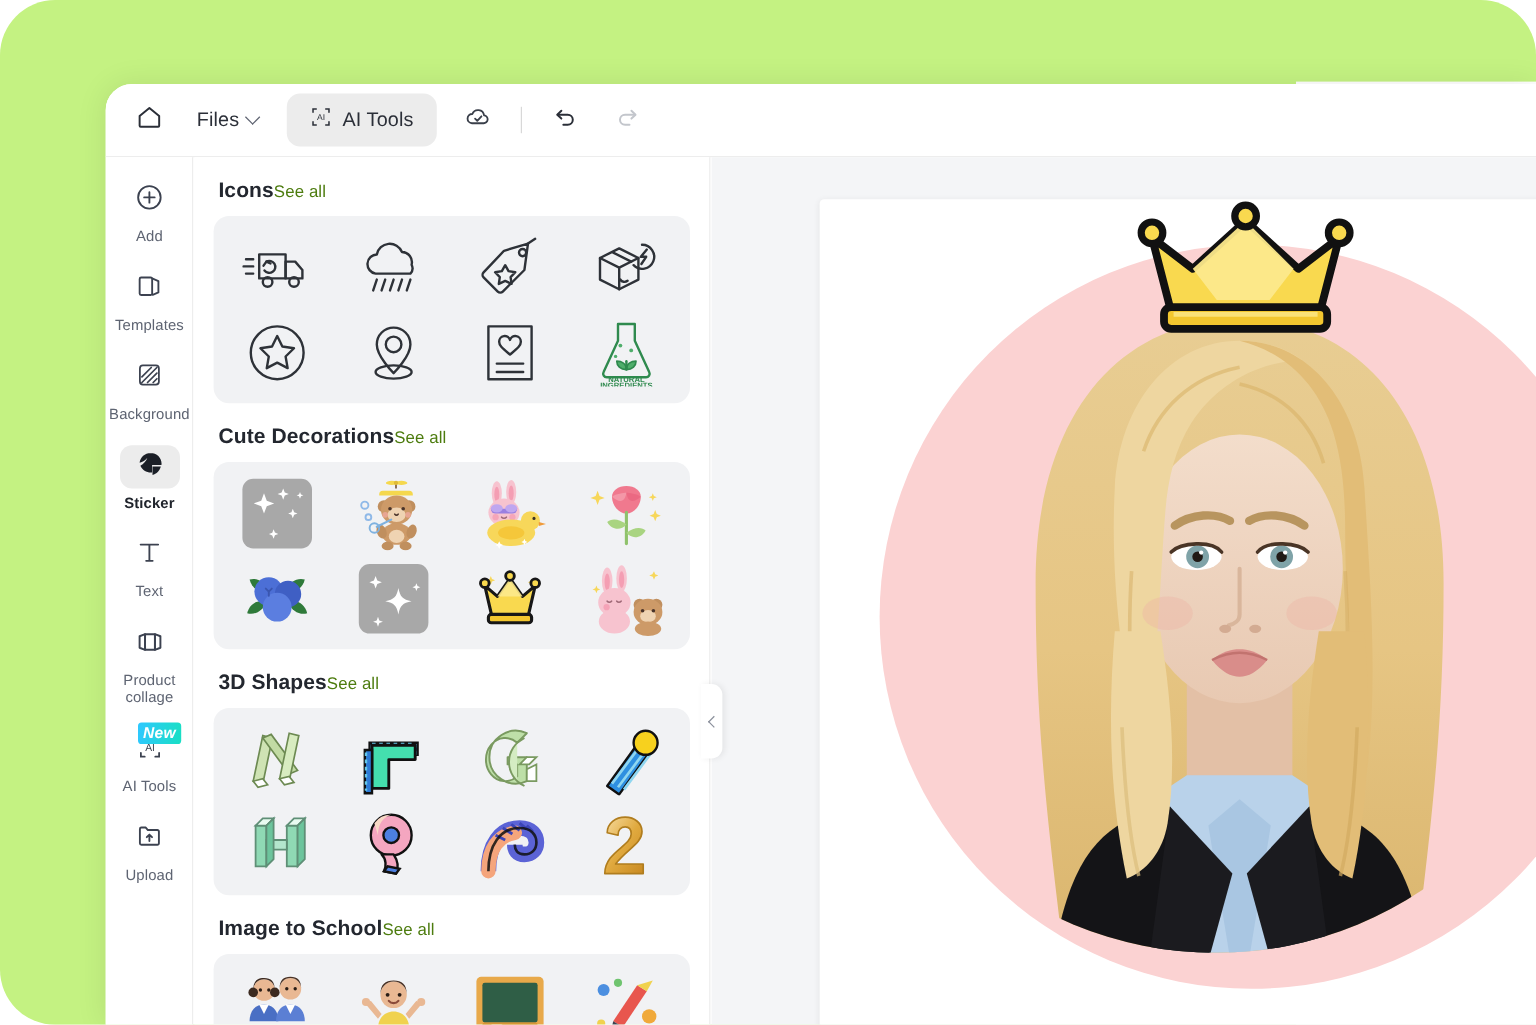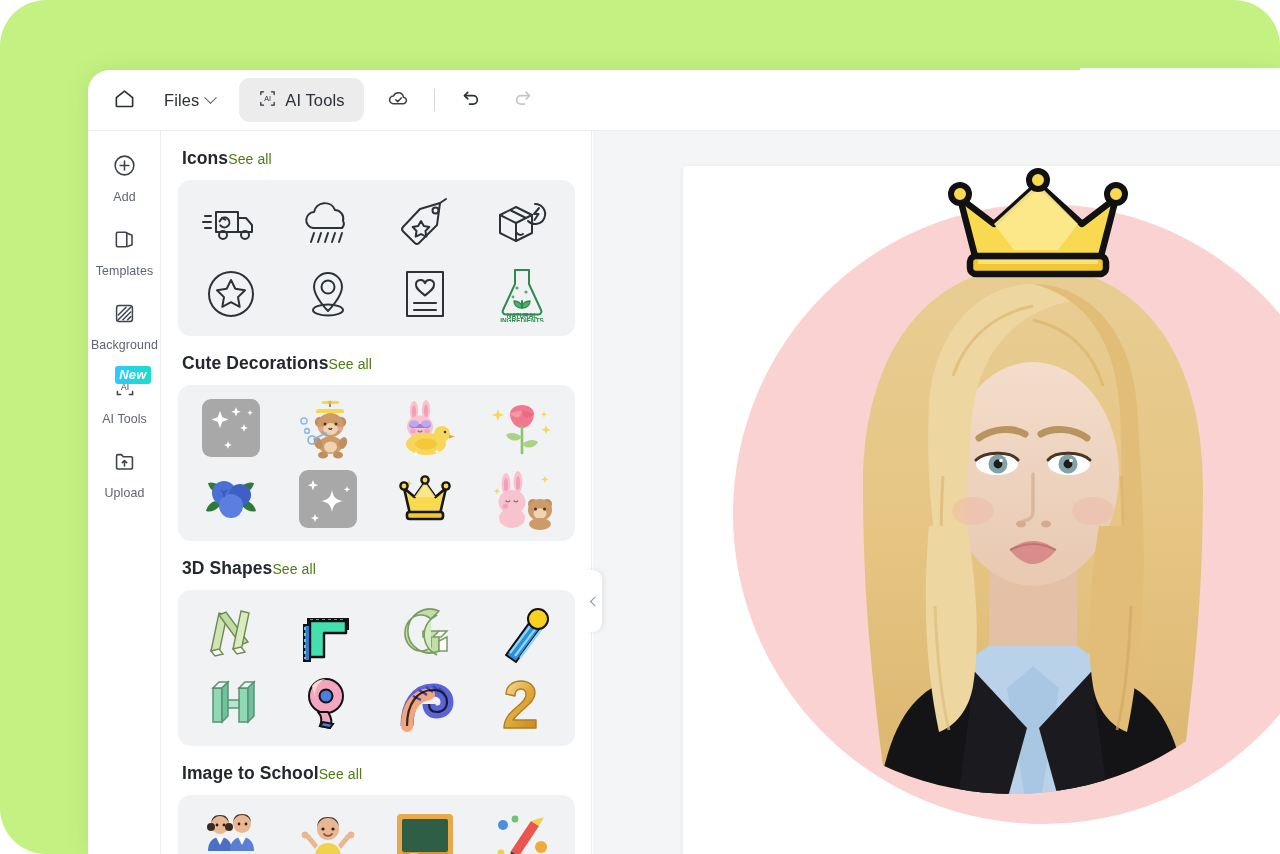--- a/index.html
+++ b/index.html
@@ -251,22 +251,55 @@
             <svg width="25" height="25" viewBox="0 0 24 24" fill="none" stroke="#3c4250" stroke-width="1.4" stroke-linecap="round">
               <rect x="4.4" y="4.4" width="15.2" height="15.2" rx="2.4"></rect>
               <path d="M6 13.5 13.5 6M6 18 18 6M10.5 18 18 10.5M15 18l3-3"></path>
             </svg>
           </span>
         </div>
         <div class="rail-label">Background</div>
       </div>
 
 
-
-
+      <div class="rail-item active">
+        <div class="rail-ico-wrap">
+          <span>
+            <svg width="26" height="26" viewBox="0 0 24 24" fill="#1b1f27">
+              <path d="M12.4 3.2c-4.3 0-7.9 3.3-8.4 7.6 2.3-.6 4.5-2 6-3.9-1 2.6-2.9 4.8-5.4 6.1 1.4 3.1 4.5 5.2 8.1 5.2.3 0 .6 0 .9-.05V12.4h7.2c.06-.35.09-.72.09-1.1 0-4.5-3.7-8.1-8.5-8.1z"></path>
+              <path d="M13.9 13.7v6.5c3.1-.7 5.6-3.2 6.4-6.5z"></path>
+            </svg>
+          </span>
+        </div>
+        <div class="rail-label">Sticker</div>
+      </div>
+
+      <div class="rail-item">
+        <div class="rail-ico-wrap">
+          <span>
+            <svg width="25" height="25" viewBox="0 0 24 24" fill="none" stroke="#3c4250" stroke-width="1.5" stroke-linecap="round">
+              <path d="M5 5.6h14M12 5.6v13M9.4 18.6h5.2"></path>
+            </svg>
+          </span>
+        </div>
+        <div class="rail-label">Text</div>
+      </div>
+
+      <div class="rail-item">
+        <div class="rail-ico-wrap">
+          <span>
+            <svg width="26" height="26" viewBox="0 0 24 24" fill="none" stroke="#3c4250" stroke-width="1.5" stroke-linejoin="round">
+              <path d="M4 7.6 8.2 6v12L4 16.4z"></path>
+              <path d="M8.2 6h7.6v12H8.2z"></path>
+              <path d="M15.8 6 20 7.6v8.8L15.8 18z"></path>
+            </svg>
+          </span>
+        </div>
+        <div class="rail-label">Product collage</div>
+      </div>
 
       <div class="rail-item">
         <div class="rail-ico-wrap">
           <span>
             <svg width="24" height="24" viewBox="0 0 24 24" fill="none" stroke="#3c4250" stroke-width="1.5" stroke-linecap="round">
               <path d="M7.6 4.4H4.4V7.6"></path>
                 <path d="M16.4 4.4h3.2V7.6"></path>
               <path d="M7.6 19.6H4.4V16.4"></path>
                 <path d="M16.4 19.6h3.2V16.4"></path>
               <text x="12" y="15.2" font-size="8.6" font-family="Liberation Sans, sans-serif" fill="#3c4250" stroke="none" text-anchor="middle">AI</text>

